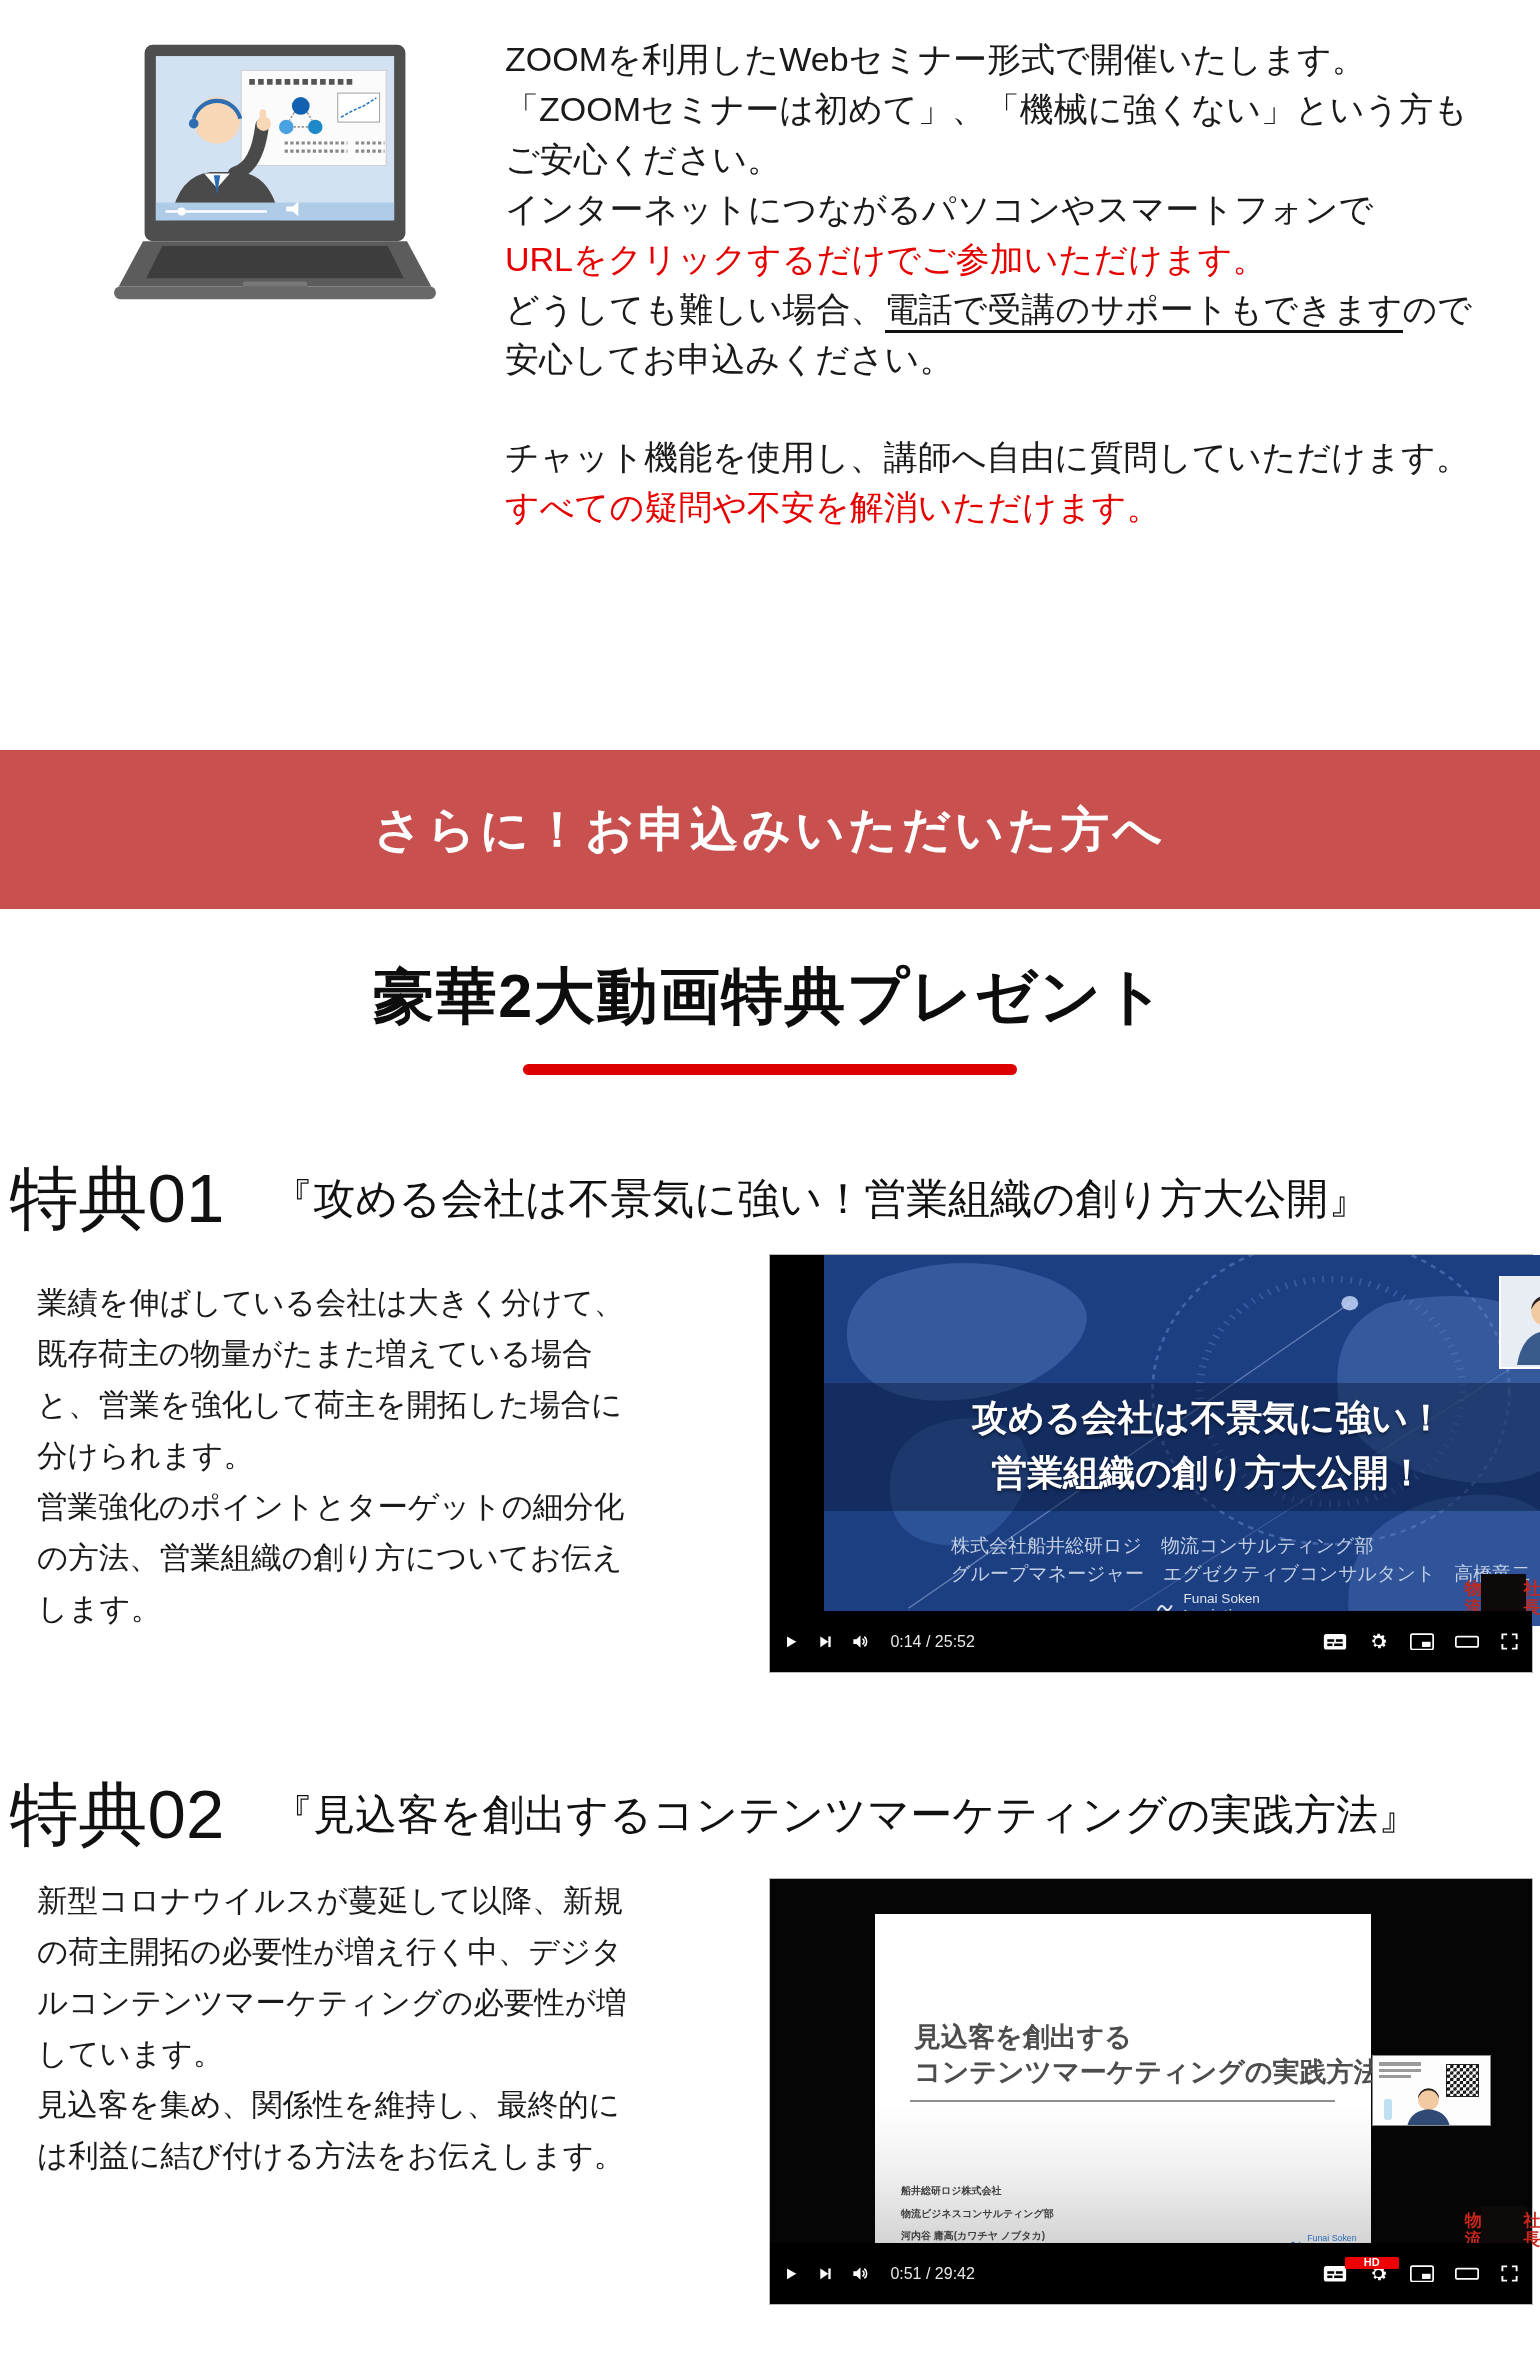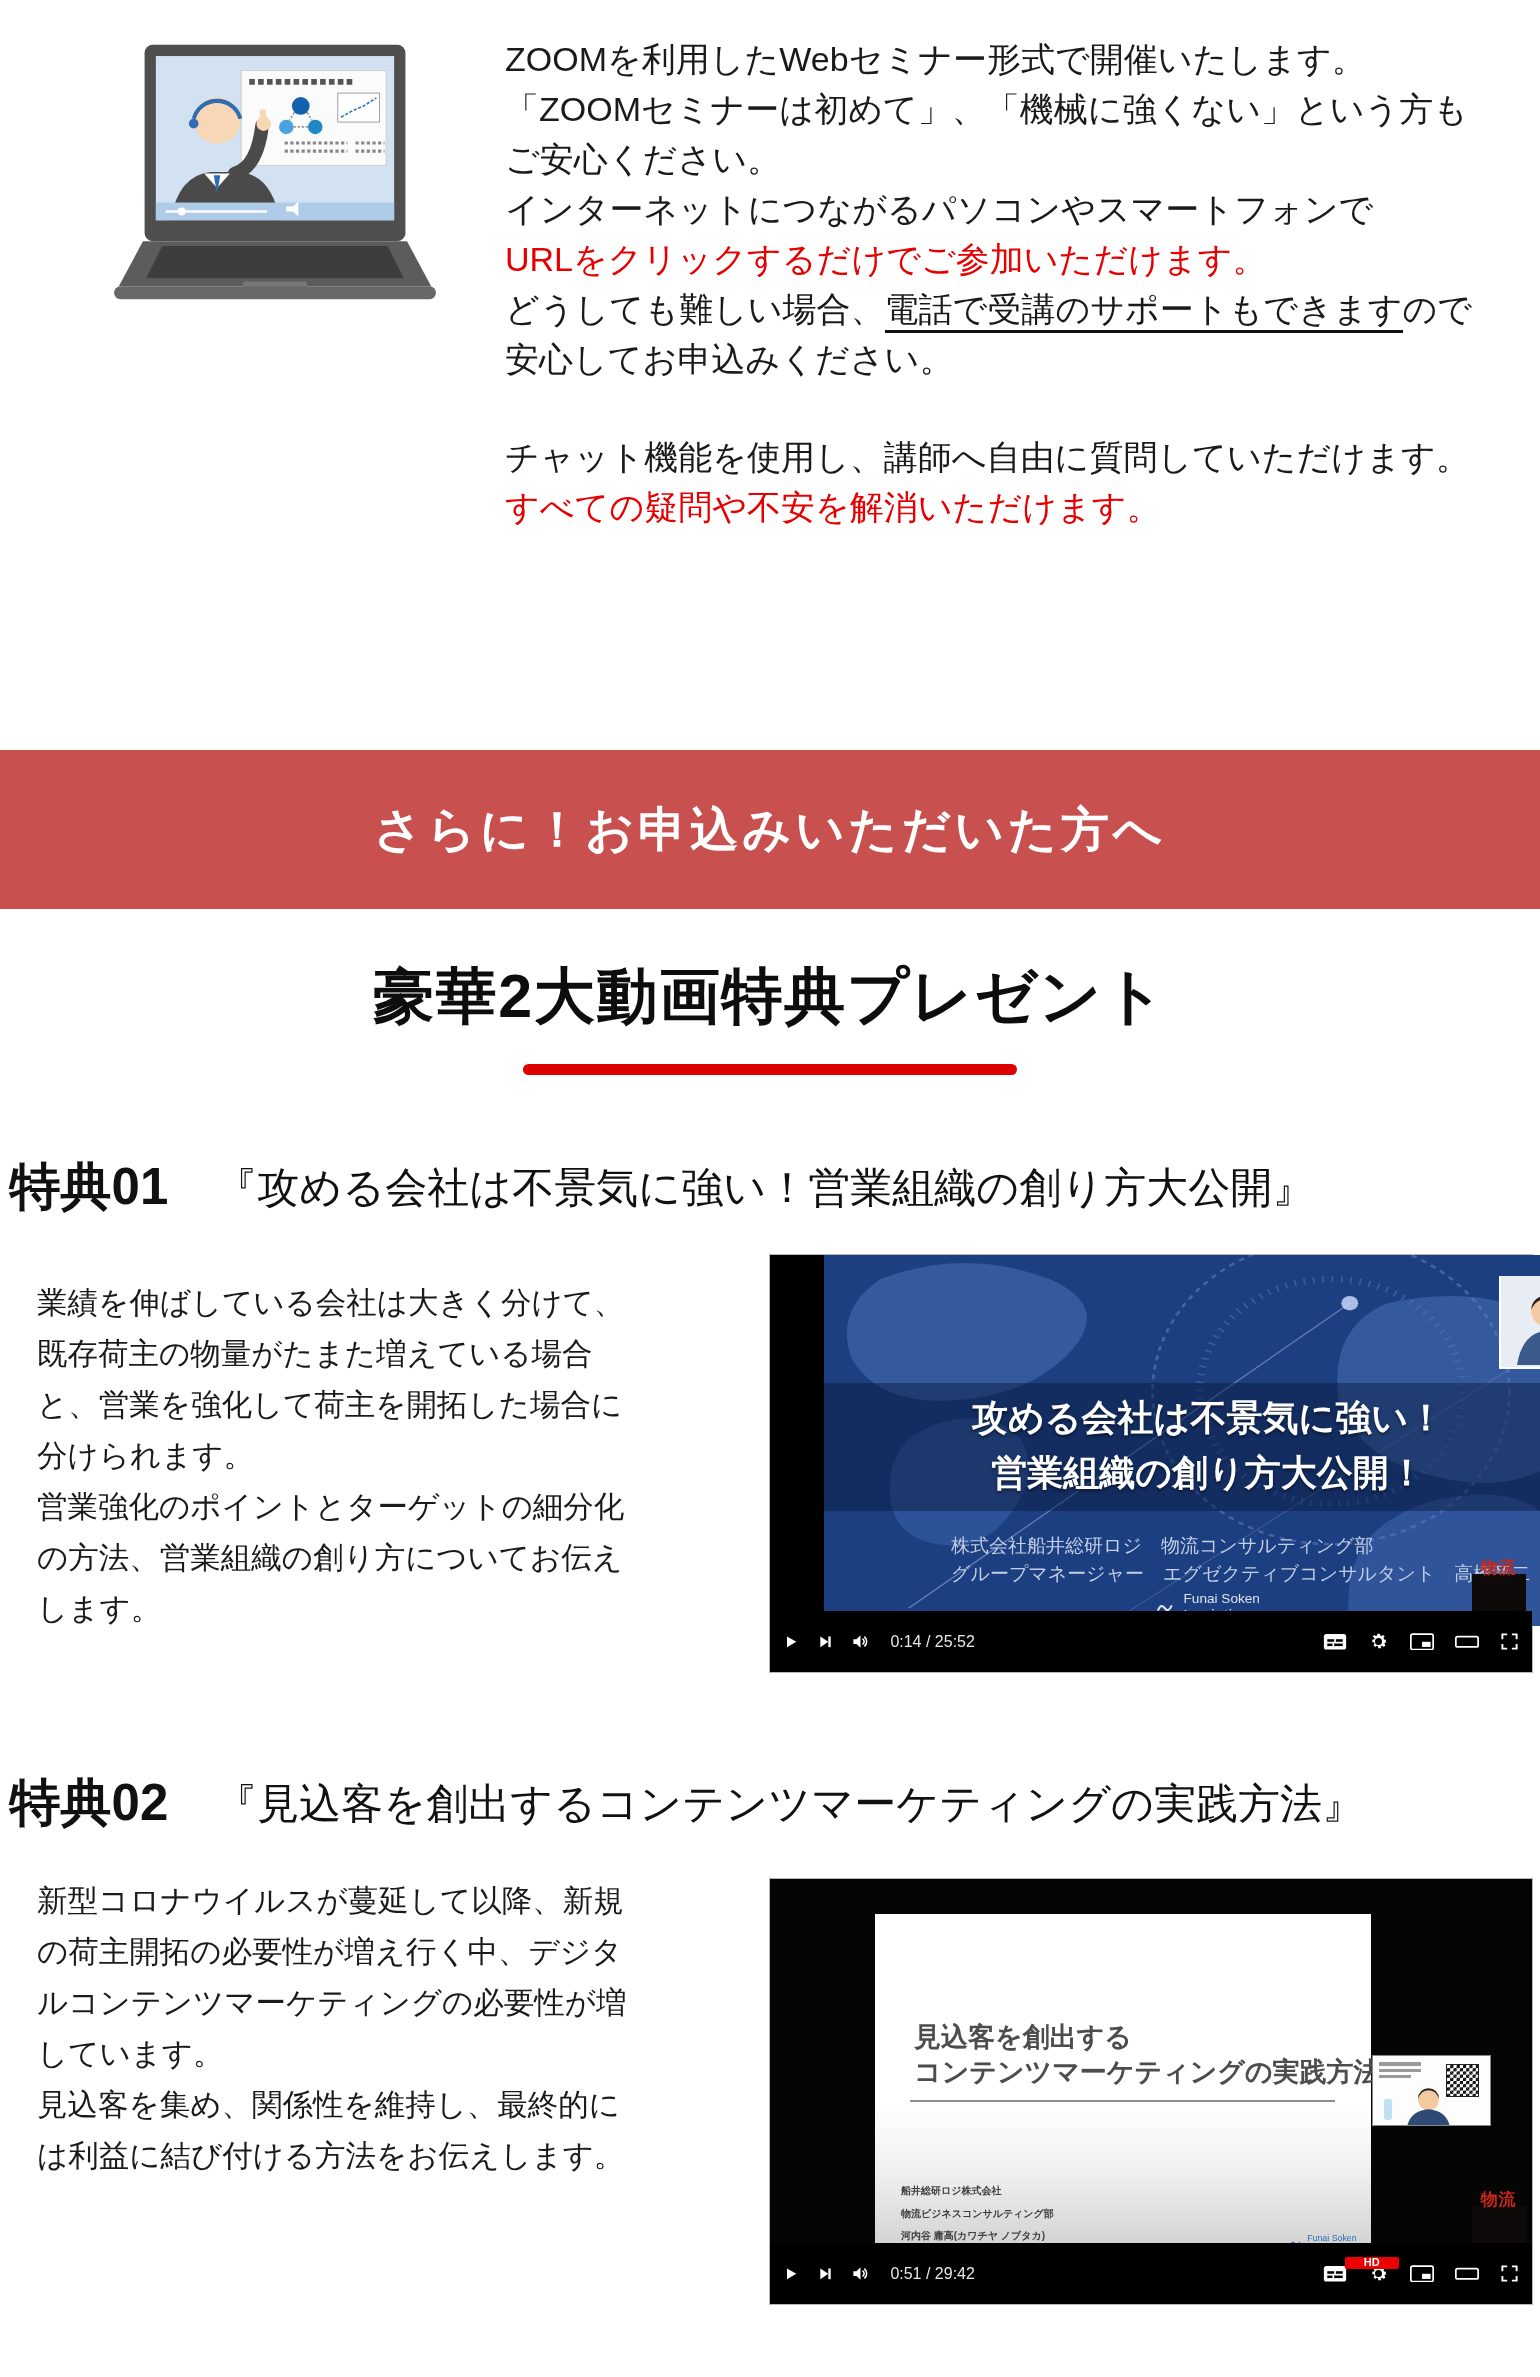--- a/index.html
+++ b/index.html
@@ -22,21 +22,21 @@
   
   .main-title{position:absolute;left:0;top:956px;width:1540px;text-align:center;
               font-size:61px;font-weight:bold;color:#0d0d0d;letter-spacing:1.6px;}
   .title-underline{position:absolute;top:1064px;left:523px;width:494px;height:11.2px;
                    border-radius:6.4px;background:#dd0000;}
 
   
   .bonus-heading{position:absolute;left:9.6px;display:flex;align-items:center;white-space:nowrap;}
   .bh1{top:1153px;}
   .bh2{top:1769px;}
-  .bonus-label{font-size:51px;font-weight:bold;color:#111;}
+  .bonus-label{font-size:69px;font-weight:normal;color:#111;}
   .bonus-title{font-size:42px;font-weight:normal;color:#111;margin-left:47px;}
 
   .bonus-body{position:absolute;left:37px;width:722px;font-size:30.5px;line-height:51px;color:#1a1a1a;}
   .bb1{top:1277px;}
   .bb2{top:1875px;}
   .bonus-body div{white-space:nowrap;}
 
   
   .player{position:absolute;left:769px;width:764px;background:#000;border:0.8px solid #b8b8b8;box-sizing:border-box;}
   .player1{top:1254px;height:419px;}
@@ -70,22 +70,22 @@
   .cam2-lines{position:absolute;left:6.4px;top:6.4px;}
   .cam2-lines i{display:block;width:42px;height:3.2px;background:#9a9a9a;margin-bottom:3.2px;}
   .cam2-lines i:nth-child(3){width:32px;}
   .qr{position:absolute;right:11.2px;top:8px;width:30.5px;height:30.5px;border:1.6px solid #222;
       background-image:linear-gradient(45deg,#000 25%,transparent 25%,transparent 75%,#000 75%),
                        linear-gradient(45deg,#000 25%,#fff 25%,#fff 75%,#000 75%);
       background-size:6.4px 6.4px;background-position:0 0,3.2px 3.2px;}
   .bottle{position:absolute;left:11.2px;bottom:4.8px;width:8px;height:21px;background:#bfe0f2;border-radius:2.4px;}
 
   
-  .wm{position:absolute;right:6.4px;bottom:51px;width:54px;height:47px;background:#0e0a0a;
-      display:flex;flex-direction:column;align-items:center;justify-content:center;line-height:19px;gap:41px;}
+  .wm{position:absolute;right:6.4px;bottom:51px;width:45px;height:47px;background:#0e0a0a;
+      display:flex;flex-direction:row;align-items:center;justify-content:center;line-height:19px;gap:41px;}
   .wm span{color:#c8271b;font-size:17px;font-weight:bold;letter-spacing:0.8px;}
 
   
   .progress{position:absolute;left:0;right:0;bottom:43px;height:4px;background:rgba(255,255,255,0.35);cursor:pointer;}
   .played{height:100%;background:#f00;}
   .p1 .played{width:11.2px;}
   .p2 .played{width:22.5px;}
   .scrub{position:absolute;top:50%;width:10.4px;height:10.4px;border-radius:50%;background:#f00;transform:translate(-50%,-50%);}
   .p1 .scrub{left:11.2px;}
   .p2 .scrub{left:22.5px;}

